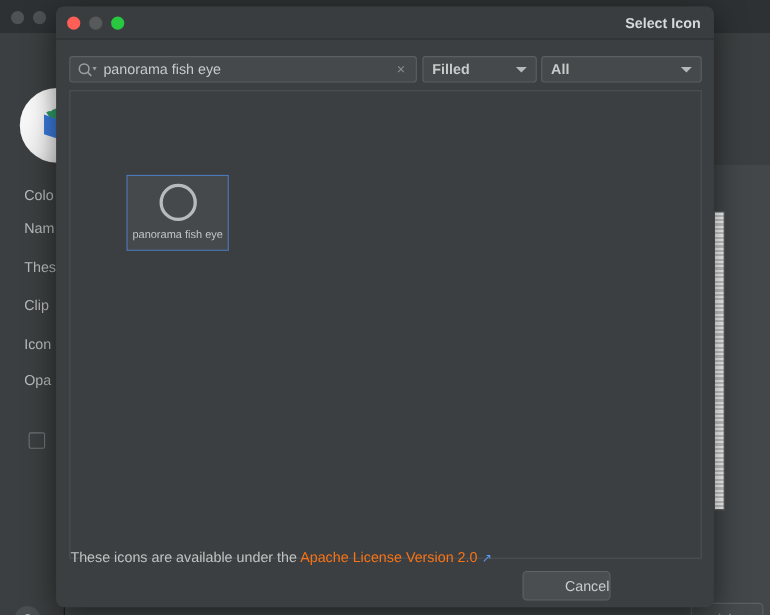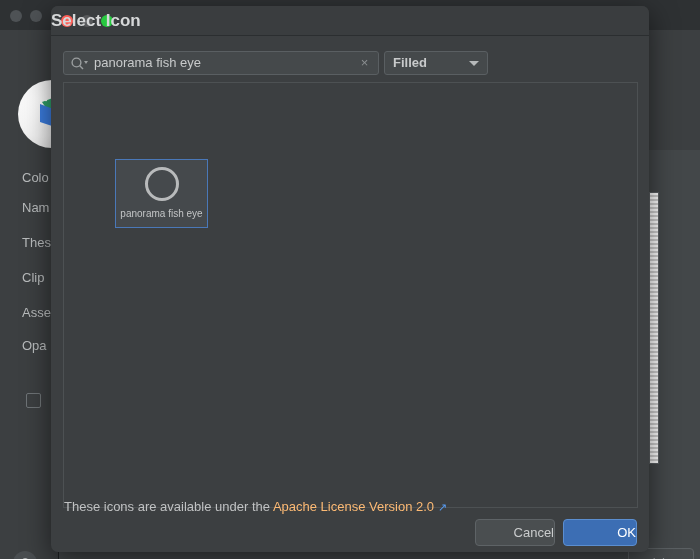--- a/index.html
+++ b/index.html
@@ -156,23 +156,23 @@
     border-radius: 50%;
   }
   #tl-close    { left: 10px; background: #ff5f57; }
   #tl-minimize { left: 30px; background: #57595b; }
   #tl-zoom     { left: 50px; background: #28c940; }
   #dialog-title {
     position: absolute;
     left: 0; right: 12px; top: 0;
     height: 29px;
     line-height: 29px;
-    text-align: left;
+    text-align: right;
     color: #d6d8d9;
-    font-size: 17px;
+    font-size: 13px;
     font-weight: bold;
   }
 
   
   #toolbar {
     position: absolute;
     left: 0; top: 29px;
     width: 598px; height: 45px;
   }
   #search-field {
@@ -271,21 +271,21 @@
 
   
   #license-line {
     position: absolute;
     left: 13px; top: 493px;
     font-size: 13px;
     color: #c0c2c3;
     white-space: nowrap;
   }
   #license-link {
-    color: #fdba74;
+    color: #f97316;
     text-decoration: none;
   }
   #license-ext-icon {
     color: #589df6;
     font-size: 11px;
     margin-left: 4px;
   }
 
   .dlg-button {
     position: absolute;
@@ -339,21 +339,21 @@
           <circle cx="8" cy="4" r="1.2" fill="#ffffff"></circle>
           <circle cx="22" cy="1.5" r="1.2" fill="#ffffff"></circle>
         </g>
       </svg>
     </div>
 
     <div class="bg-label" style="top:140px">Colo</div>
     <div class="bg-label" style="top:170px">Nam</div>
     <div class="bg-label" style="top:205px">These</div>
     <div class="bg-label" style="top:240px">Clip</div>
-    <div class="bg-label" style="top:275px">Asse</div>
+    <div class="bg-label" style="top:275px">Icon</div>
     <div class="bg-label" style="top:308px">Opa</div>
 
     <div id="bg-checkbox"></div>
 
     <div id="bg-help">?</div>
     <div id="bg-finish">ish</div>
   </div>
 </div>
 
 <div id="dialog">
@@ -377,29 +377,32 @@
       </span>
       <span id="search-value" title="Search icons">panorama fish eye</span>
       <span id="search-clear">×</span>
     </div>
 
     <div id="combo-style" class="combo">
       <span class="combo-label">Filled</span>
       <span class="combo-arrow"></span>
     </div>
 
+    <div id="combo-category" class="combo">
+      <span class="combo-label">All</span>
+      <span class="combo-arrow"></span>
+    </div>
   </div>
 
   <div id="results-panel">
     <div id="icon-card">
       <div id="icon-glyph"></div>
       <div id="icon-card-label">panorama fish eye</div>
     </div>
   </div>
 
   <div id="license-line">
     <span>These icons are available under the</span>
     <a id="license-link" href="#">Apache License Version 2.0</a><span id="license-ext-icon">↗</span>
   </div>
 
   <div id="cancel-button" class="dlg-button">Cancel</div>
-  <div id="ok-button" class="dlg-button">OK</div>
 </div>
 
 </body></html>

